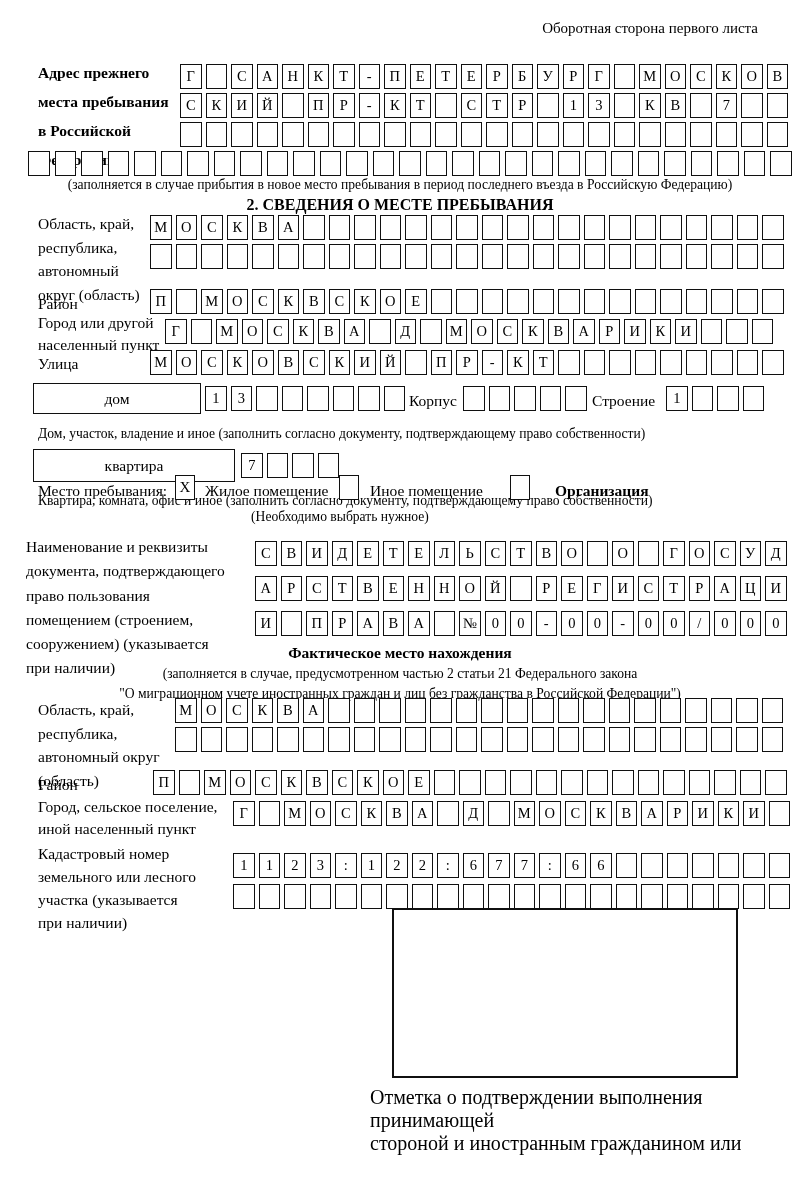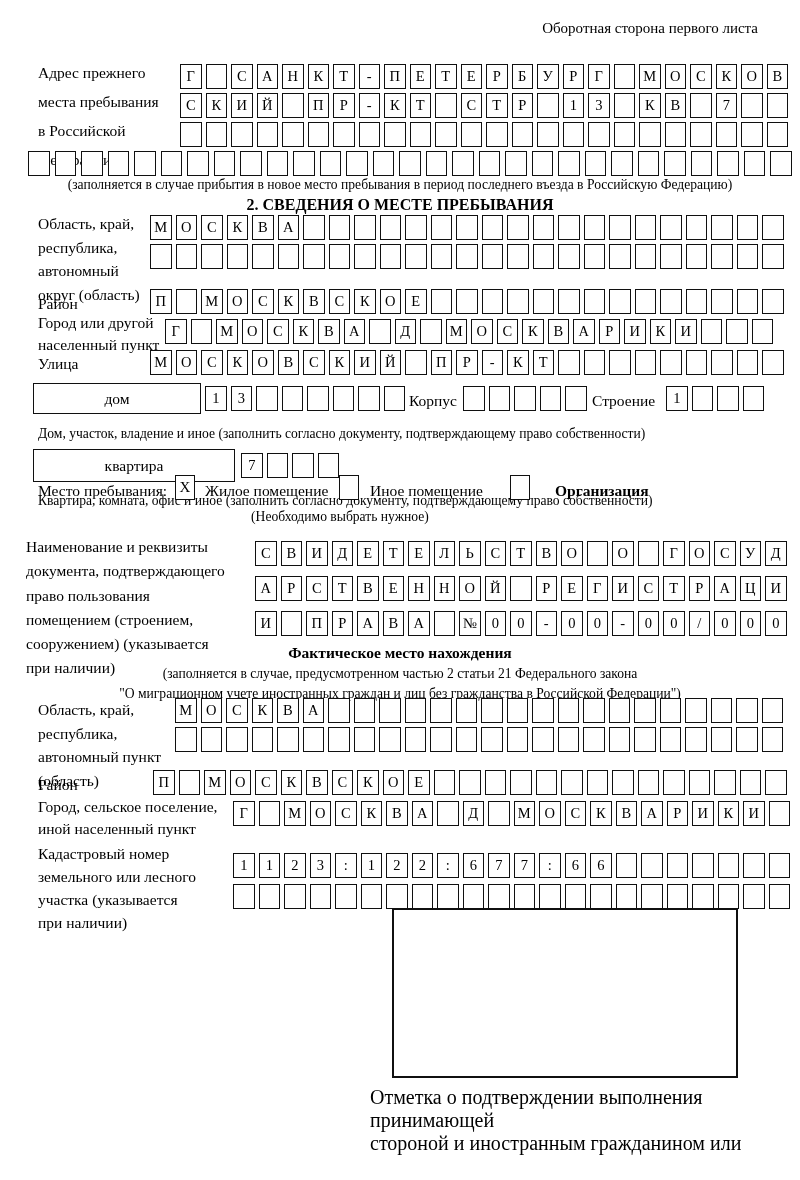--- a/index.html
+++ b/index.html
@@ -3,21 +3,21 @@
 <meta charset="utf-8">
 <style>
   * { margin:0; padding:0; box-sizing:border-box; }
   html,body { background:#ffffff; }
   .page {
     position:relative; width:800px; height:1157px; background:#fff;
     font-family:"Liberation Serif","DejaVu Serif",serif; color:#000; overflow:hidden;
   }
   .abs { position:absolute; }
   .lbl { position:absolute; font-size:15.5px; line-height:23.5px; white-space:nowrap; }
-  .lbl.tall { line-height:29px; }
+  .lbl.tall { line-height:29px;font-weight:bold; }
   .lbl.mid  { line-height:22px; }
   .cellrow { position:absolute; display:flex; gap:4px; }
   .cellrow.g5 { gap:5px; }
   .cell {
     flex:0 0 auto; width:21.5px; height:24.5px; border:1.6px solid #101010;
     display:flex; align-items:center; justify-content:center;
     font-size:14.5px; line-height:1; background:#fff;
   }
   .checkbox {
     position:absolute; width:20px; height:25px; border:1.6px solid #101010;
@@ -437,21 +437,21 @@
       <span class="cell">0</span>
     </div>
 
   <div class="center bold" style="top:644px; font-size:15.5px;">Фактическое место нахождения</div>
   <div class="center note" style="top:666px;">(заполняется в случае, предусмотренном частью 2 статьи 21 Федерального закона</div>
   <div class="center note" style="top:686px;">"О миграционном учете иностранных граждан и лиц без гражданства в Российской Федерации")</div>
 
   <div class="lbl" style="left:38px; top:698px;">
     <div>Область, край,</div>
     <div>республика,</div>
-    <div>автономный пункт</div>
+    <div>автономный округ</div>
     <div>(область)</div>
   </div>
   <div class="cellrow" style="left:175px; top:698px;">
       <span class="cell">М</span>
       <span class="cell">О</span>
       <span class="cell">С</span>
       <span class="cell">К</span>
       <span class="cell">В</span>
       <span class="cell">А</span>
       <span class="cell"></span>

